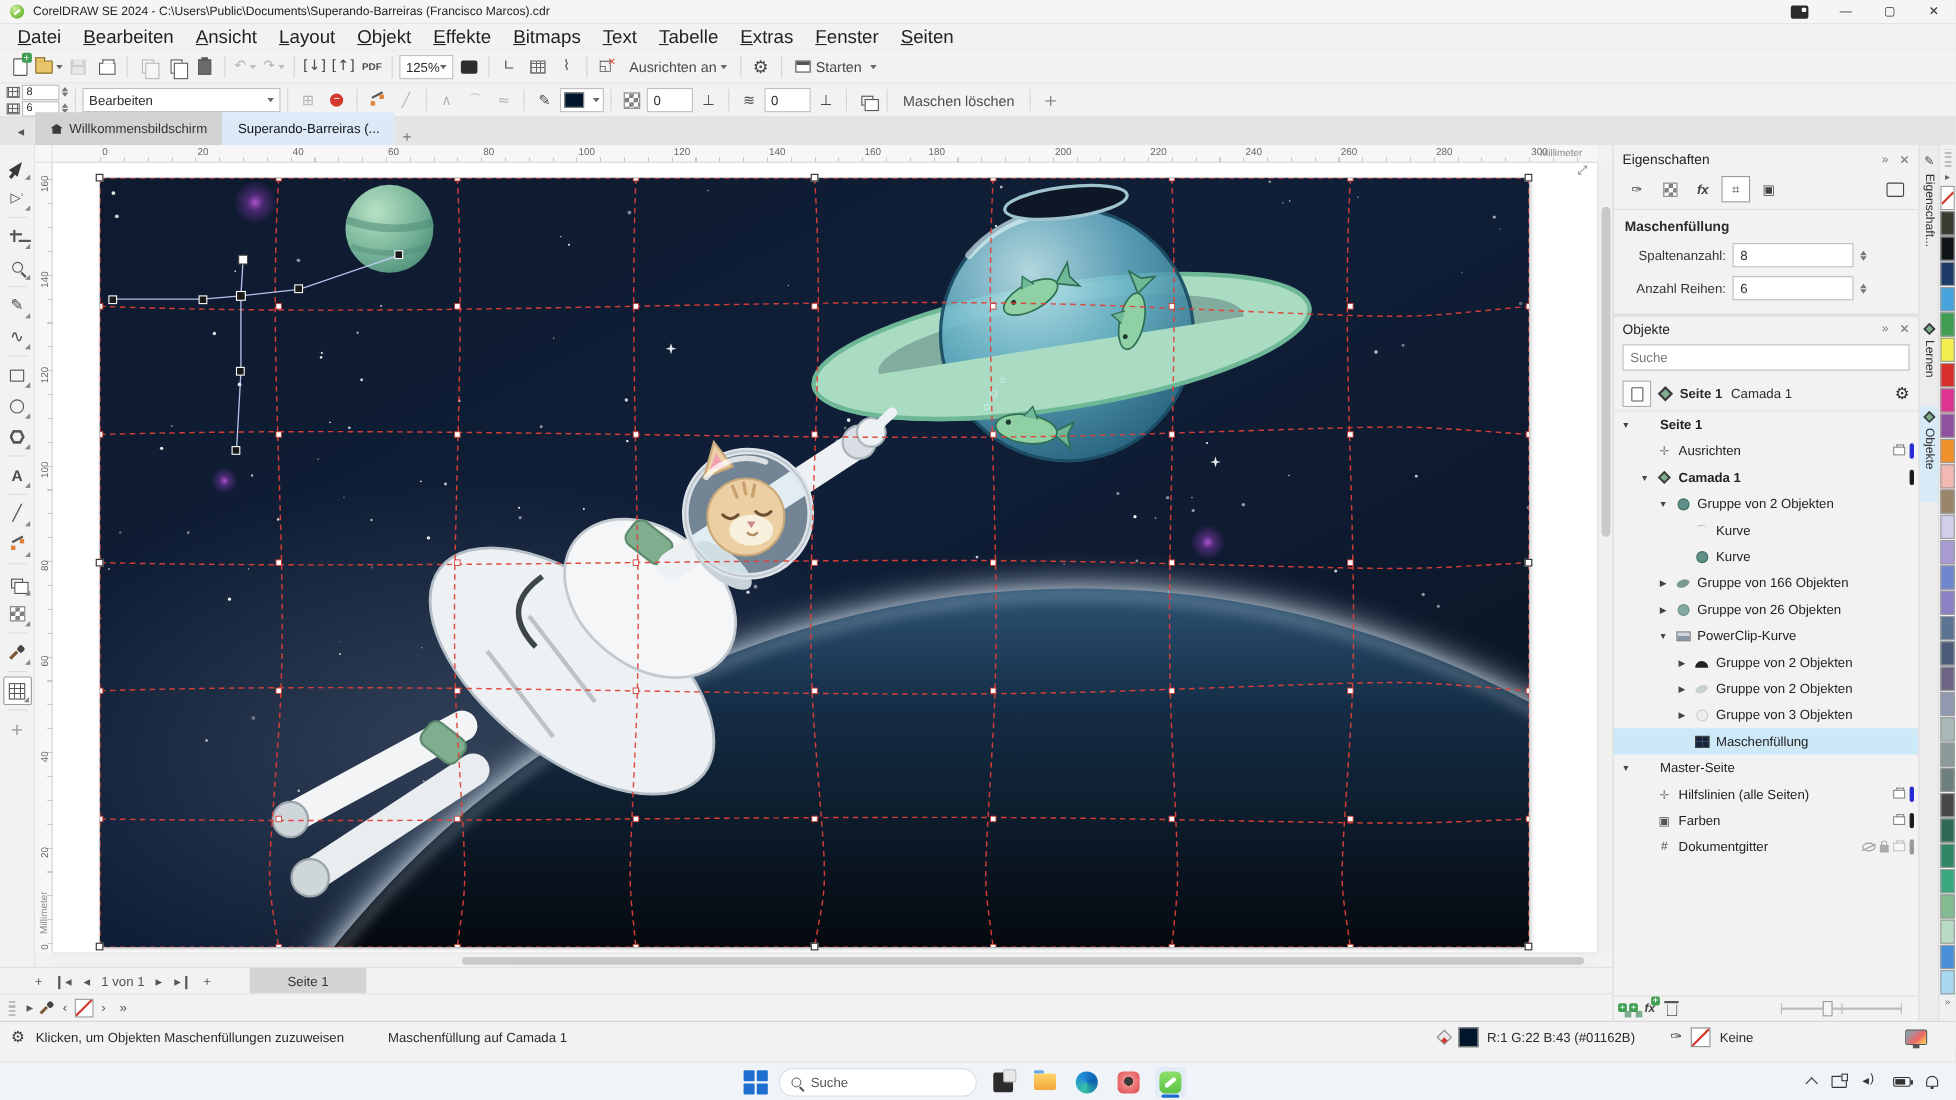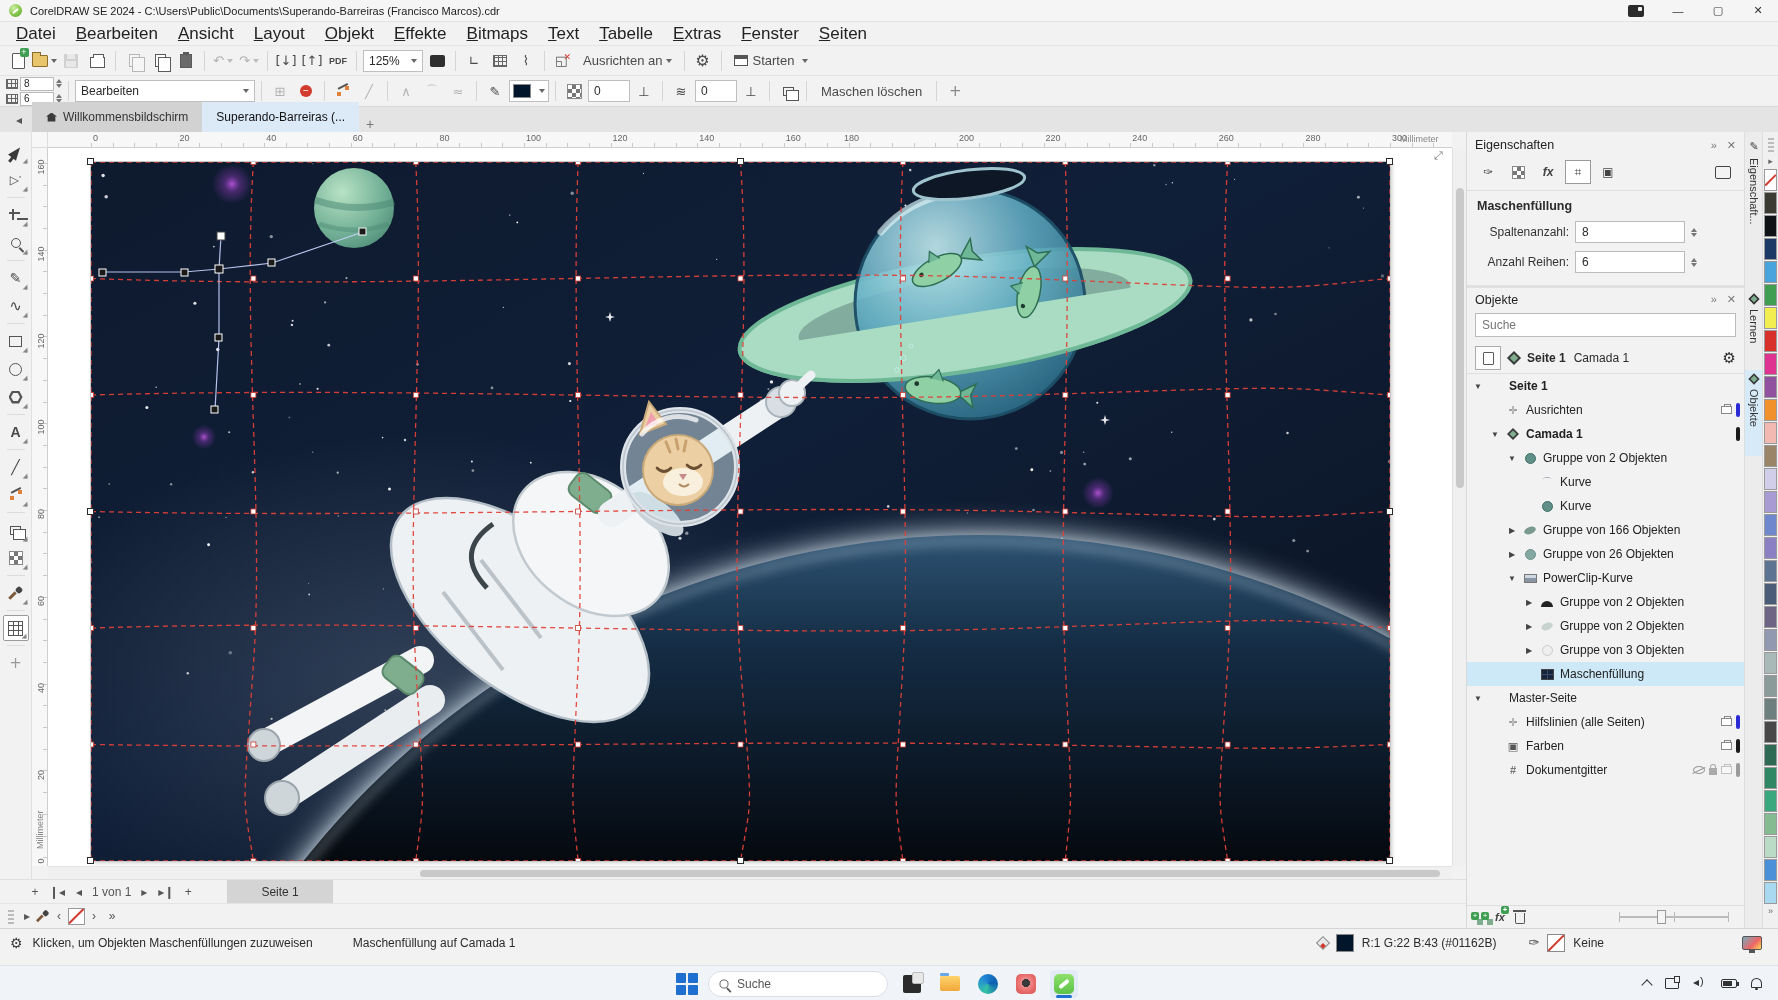--- a/index.html
+++ b/index.html
@@ -173,21 +173,21 @@
   .side-tabs{position:absolute;left:1744px;top:132px;width:18px;height:796px;background:#ececec;border-left:1px solid #ddd;}
   .side-tab{position:absolute;left:0;width:18px;display:flex;flex-direction:column;align-items:center;gap:5px;padding-top:4px;color:#444;}
   .side-tab.active{background:#d6eaf8;}
   .vtext{writing-mode:vertical-rl;font-size:11px;color:#333;}
   .palette{position:absolute;left:1762px;top:132px;width:16px;height:796px;background:#f0f0f0;border-left:1px solid #ddd;display:flex;flex-direction:column;align-items:center;}
   .pal-cell{width:13px;height:22px;border:1px solid #9a9a9a;margin-top:1px;}
   .pal-ctl{height:14px;color:#666;font-size:9px;display:flex;align-items:center;}
   
   .statusbar{position:absolute;left:0;top:928px;width:1778px;height:28px;background:#f2f2f2;border-top:1px solid #d5d5d5;display:flex;align-items:center;font-size:12px;}
   .statusbar .gear{margin:0 10px 0 10px;font-size:14px;color:#3a3a3a;}
-  .sb-right{margin-left:auto;display:flex;align-items:center;gap:8px;padding-right:10px;}
+  .sb-right{margin-left:auto;display:flex;align-items:center;gap:8px;padding-right:20px;}
   .fill-diamond{width:10px;height:10px;background:#e8e8e8;border:1px solid #888;transform:rotate(45deg);position:relative;}
   .fill-diamond:after{content:"";position:absolute;right:0;bottom:0;width:4px;height:4px;background:#d23a2e;}
   .pen-ic{font-size:13px;color:#444;}
   .ic-monitor{width:20px;height:14px;border:1.5px solid #555;border-radius:2px;background:linear-gradient(135deg,#7ab,#e66 60%,#fd5);position:relative;margin-right:6px;}
   .ic-monitor:after{content:"";position:absolute;left:6px;bottom:-4px;width:6px;height:3px;background:#555;}
   
   .taskbar{position:absolute;left:0;top:965px;width:1778px;height:35px;background:#f0f4f9;border-top:1px solid #e0e4ea;display:flex;align-items:center;}
   .tb-center{position:absolute;left:676px;top:0;height:35px;display:flex;align-items:center;gap:10px;}
   .win-start{width:22px;height:22px;display:grid;grid-template-columns:10px 10px;grid-template-rows:10px 10px;gap:2px;}
   .win-start i{background:#1e6fd0;border-radius:1px;}
@@ -284,21 +284,21 @@
     <div class="tbtn">
         <span class="glyph">[↓]</span>
       </div>
     <div class="tbtn">
         <span class="glyph">[↑]</span>
       </div>
     <div class="tbtn">
         <span style="font-size:9px;font-weight:bold">PDF</span>
       </div>
     <div class="vsep"></div>
-    <div class="combo" style="width:60px">
+    <div class="combo" style="width:49px">
         <span>125%</span>
         <span class="caret"></span>
       </div>
     <div class="tbtn">
         <span style="width:15px;height:12px;background:#2e2e2e;border-radius:2px"></span>
       </div>
     <div class="vsep"></div>
     <div class="tbtn">
         <span class="glyph">∟</span>
       </div>

